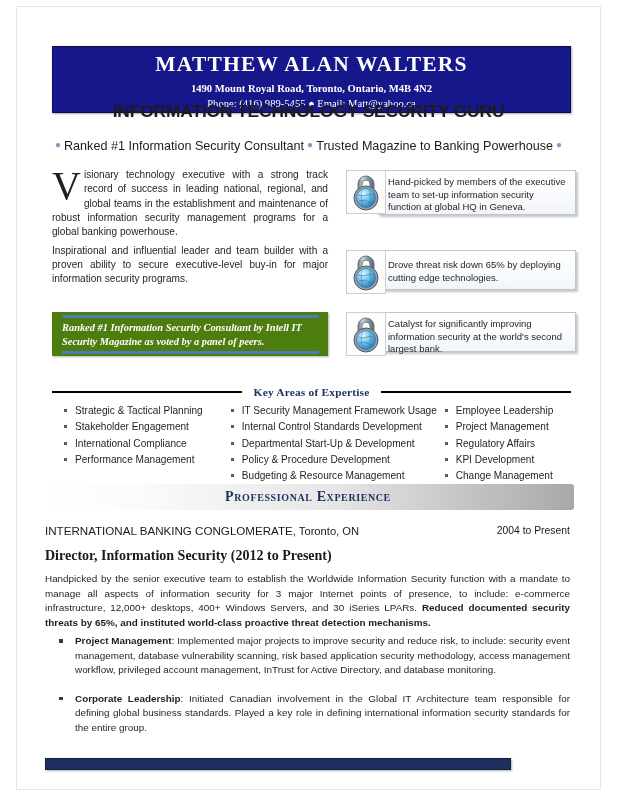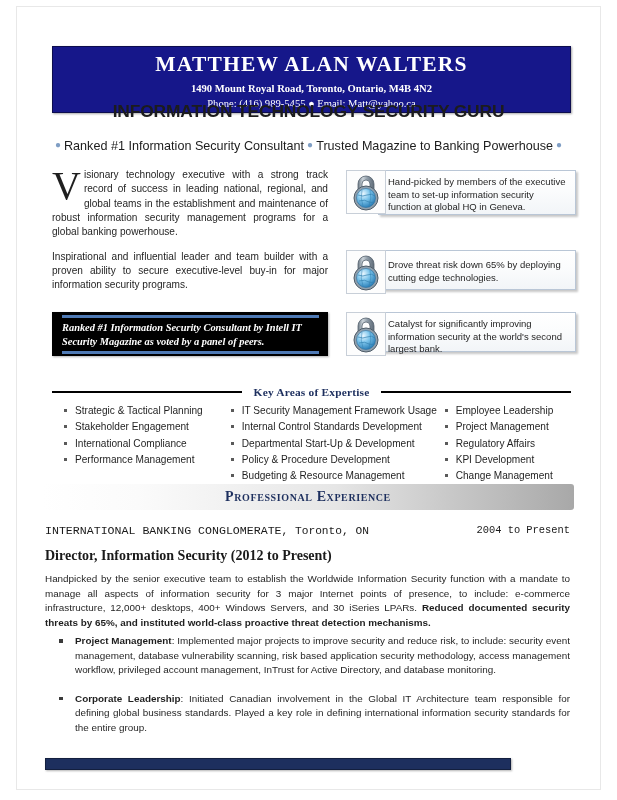--- a/index.html
+++ b/index.html
@@ -105,40 +105,40 @@
     position: absolute;
     left: 52px;
     top: 168px;
     width: 276px;
     font-size: 10.1px;
     line-height: 1.42;
     text-align: justify;
     color: #1f1f1f;
   }
   .summary p { margin: 0; }
-  .summary p.second { margin-top: 10px; }
+  .summary p.second { margin-top: 4px; }
   .dropcap {
     float: left;
     font-family: "Liberation Serif", serif;
     font-size: 40px;
     line-height: 33px;
     font-weight: normal;
     padding: 1px 2px 0 0;
     margin-right: 1px;
     color: #1f1f1f;
   }
 
   
   .quote-box {
     position: absolute;
     left: 52px;
     top: 312px;
     width: 276px;
     height: 44px;
-    background: #000000;
+    background: #4d7c0f;
     box-sizing: border-box;
     padding: 3px 8px 3px 9px;
     box-shadow: 1px 1px 2px rgba(0,0,0,0.3);
   }
   .quote-rule {
     height: 3px;
     background: #4f7ab5;
     margin: 0 1px;
   }
   .quote-text {
@@ -262,26 +262,26 @@
     letter-spacing: 0.6px;
     color: #1d2f5e;
   }
 
   
   .emp-row {
     position: absolute;
     left: 45px;
     top: 524px;
     width: 525px;
-    font-family: Liberation Mono, monospace;
+    font-family: Liberation Sans, sans-serif;
     font-size: 11.2px;
     color: #1a1a1a;
     display: flex;
     justify-content: space-between;
-    align-items: flex-start;
+    align-items: center;
   }
   .emp-name .org { font-size: 11.6px; }
   .emp-dates { font-size: 10.4px; }
 
   .job-row {
     position: absolute;
     left: 45px;
     top: 548px;
     width: 525px;
     font-family: "Liberation Serif", serif;

